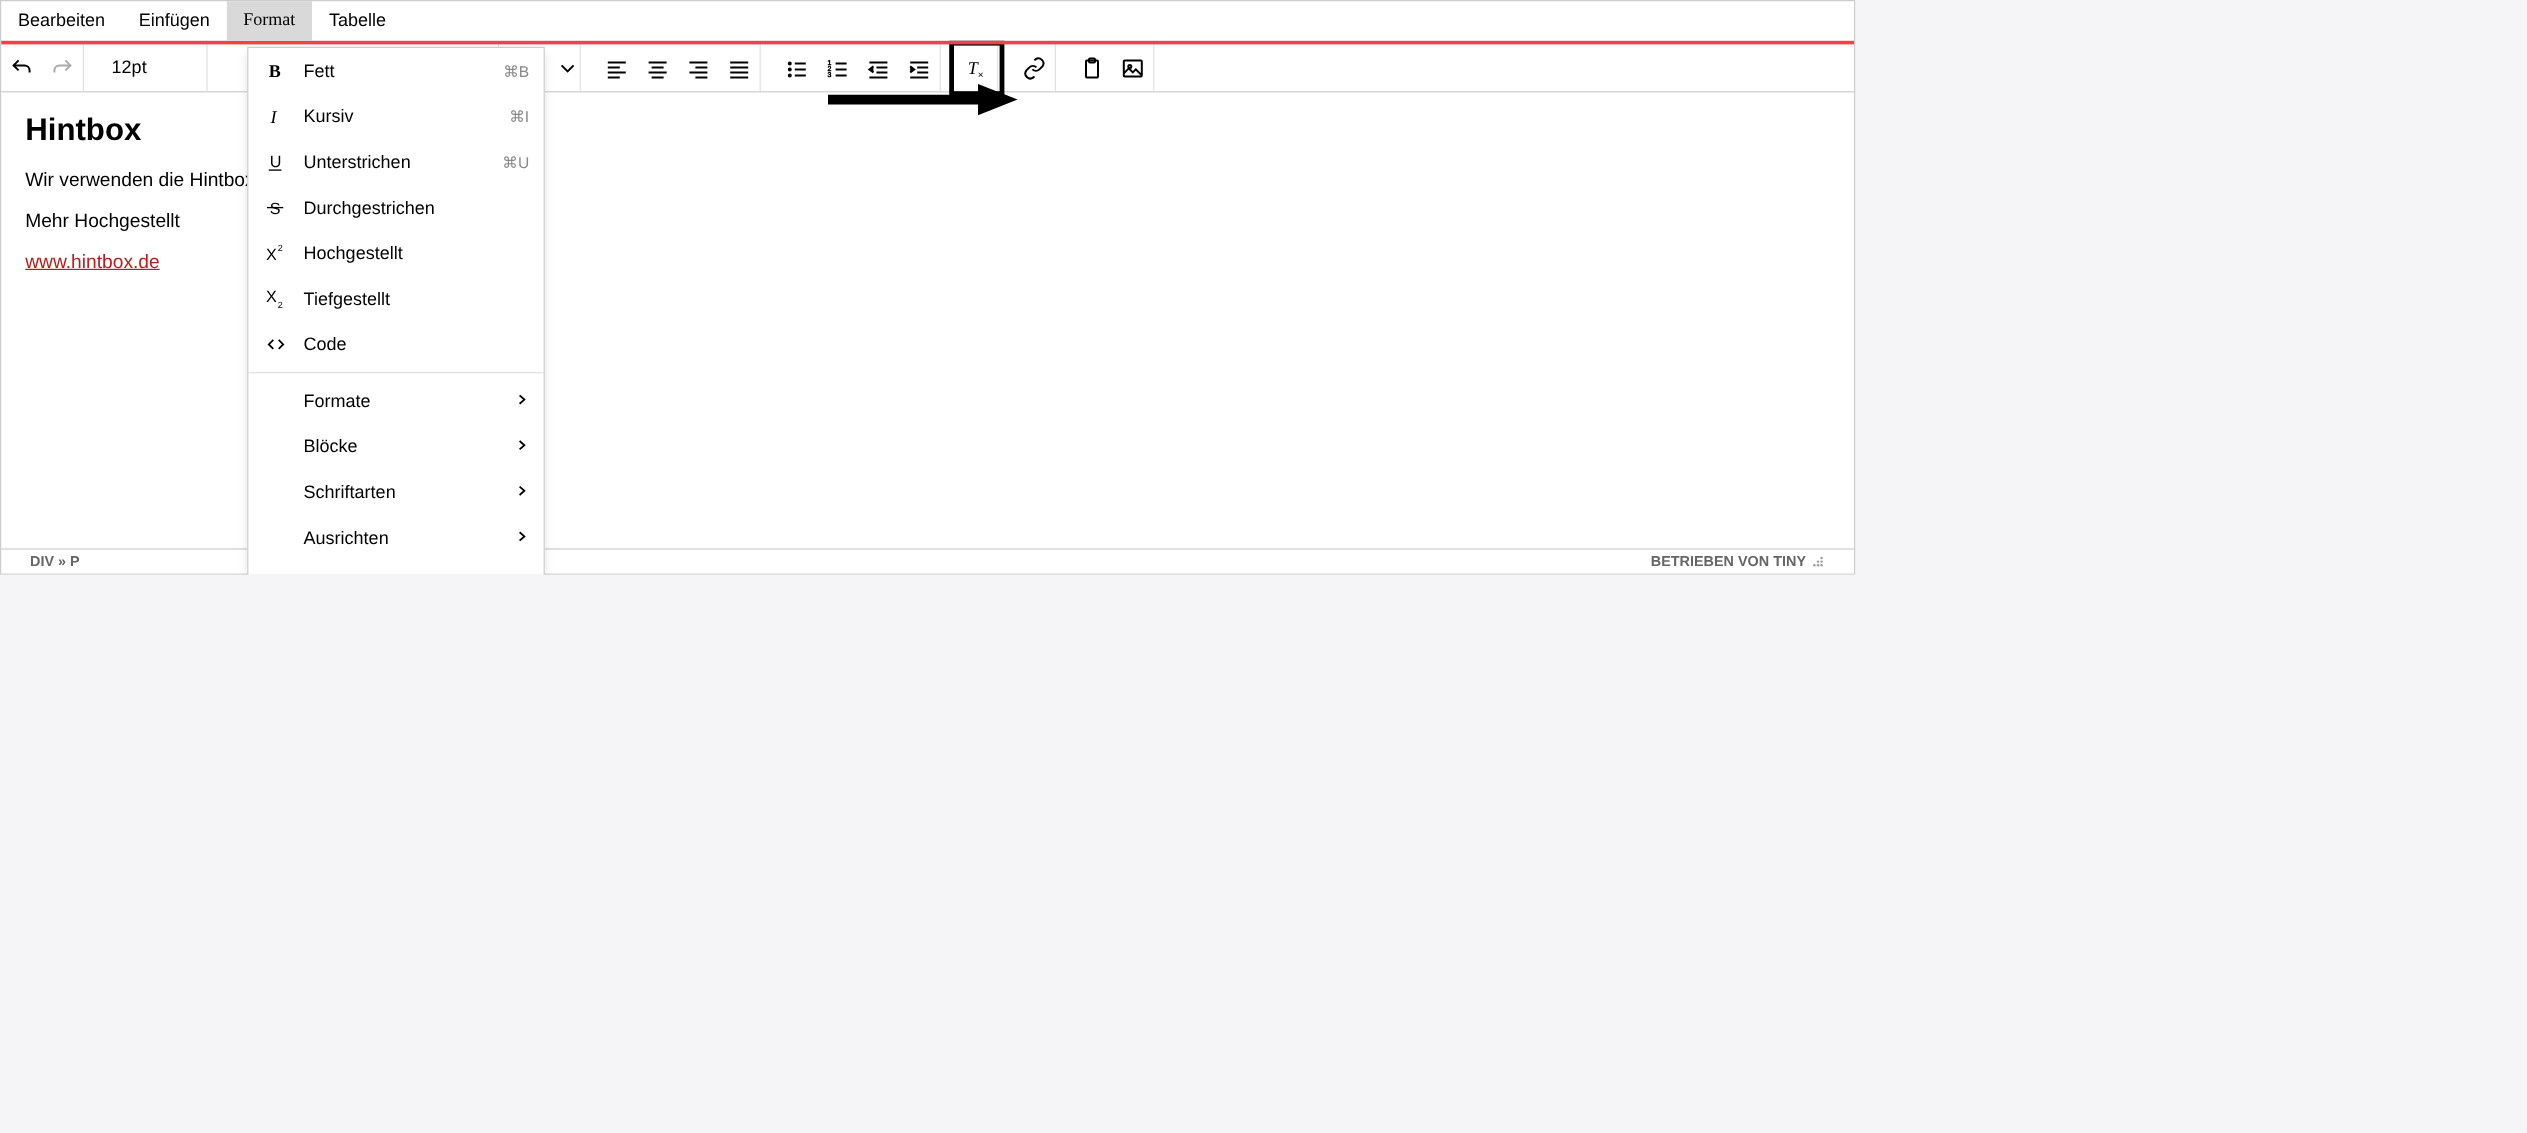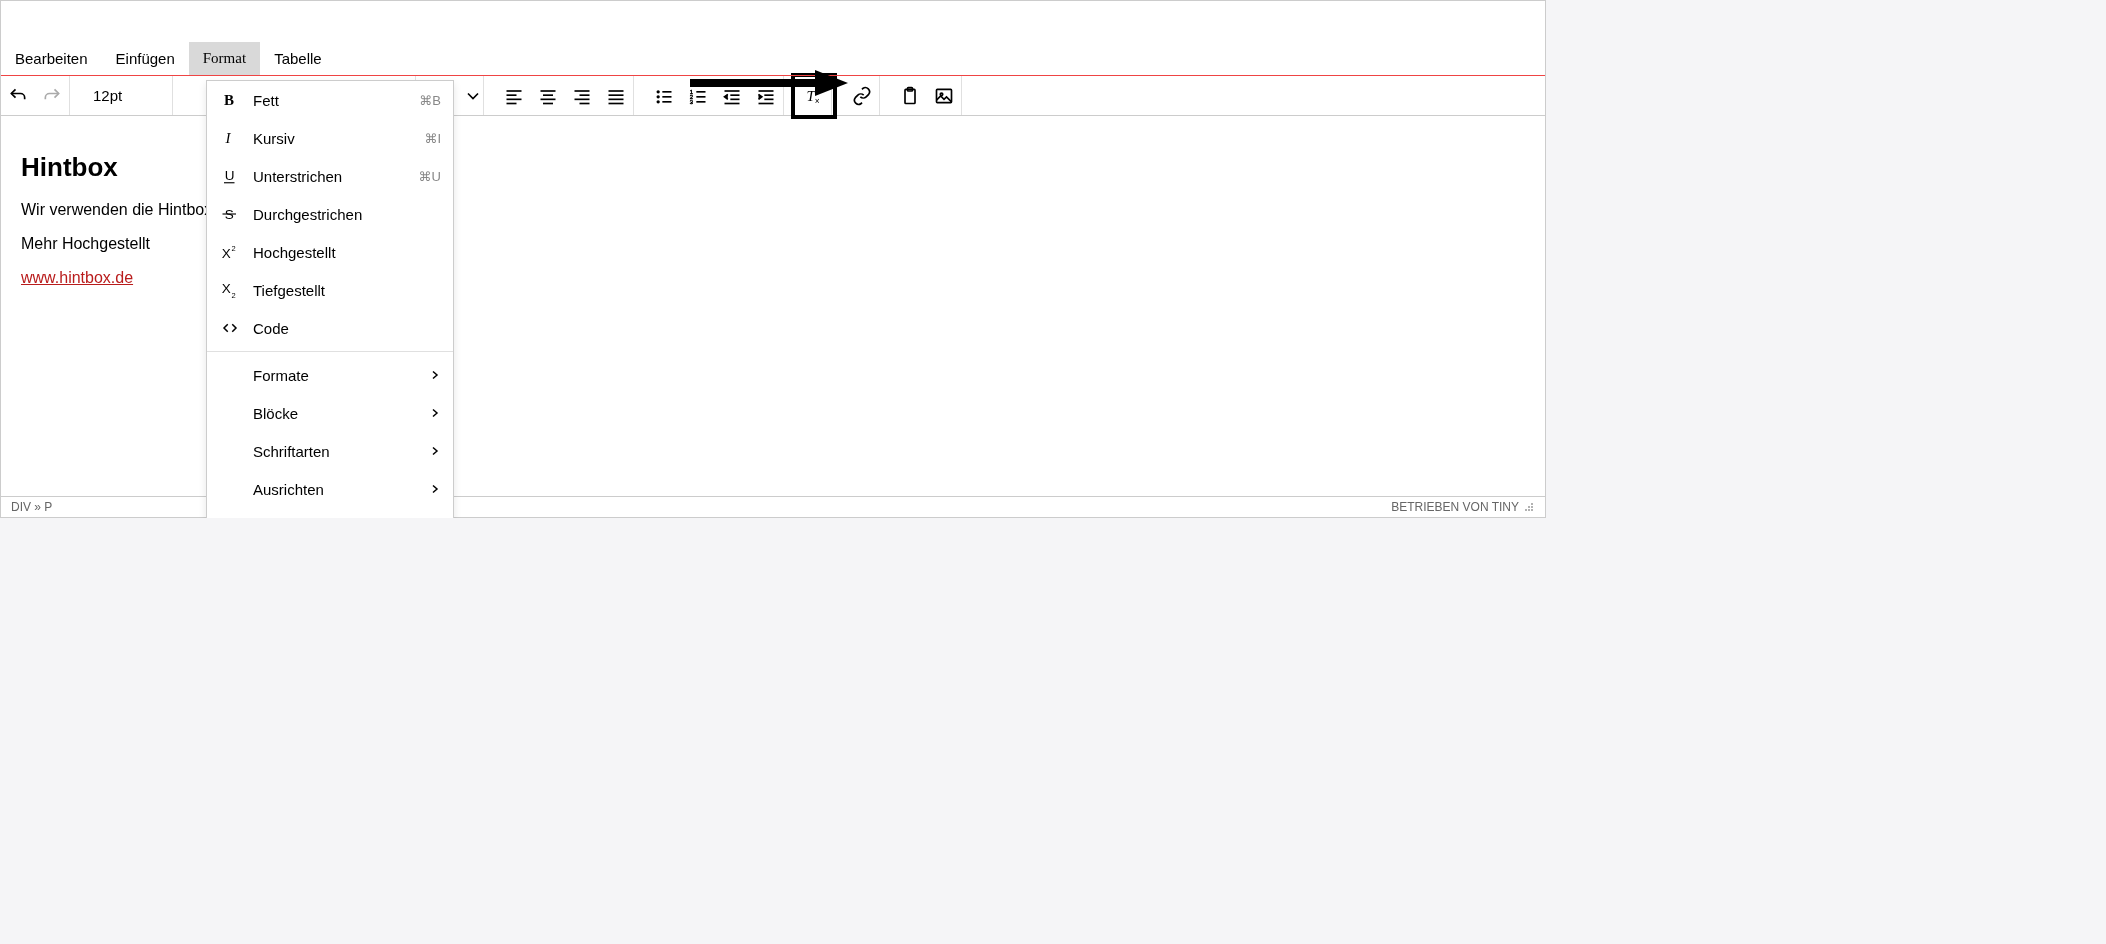--- a/index.html
+++ b/index.html
@@ -1,30 +1,30 @@
 <!DOCTYPE html>
 <html><head>
 <meta charset="utf-8">
 <style>
 * { margin: 0; padding: 0; box-sizing: border-box; }
 body { font-family: -apple-system, BlinkMacSystemFont, "Segoe UI", Helvetica, Arial, sans-serif; background: #f5f5f7; font-size: 14px; }
 .editor-wrap { background: #fff; border: 1px solid #ccc; }
-.menubar { display: flex; border-bottom: 1px solid #ef4444; position: relative; margin-top: 41px; }
+.menubar { display: flex; border-bottom: 3px solid #ef4444; position: relative; }
 .menubar-item { padding: 8px 14px; font-size: 15px; cursor: pointer; }
 .menubar-item.active { background: #d9d9d9; font-family: Liberation Serif, serif; }
 .toolbar { display: flex; align-items: center; border-bottom: 1px solid #ccc; height: 40px; gap: 13px; }
 .tb-group { display: flex; align-items: center; border-right: 1px solid #e0e0e0; height: 100%; }
 .tb-btn { width: 34px; height: 34px; display: flex; align-items: center; justify-content: center; cursor: pointer; }
 .tb-btn svg { width: 20px; height: 20px; }
 .fontsize { width: 90px; padding: 0 10px; font-size: 15px; height: 100%; display: flex; align-items: center; border-right: 1px solid #e0e0e0; }
 .content { padding: 16px 20px; min-height: 380px; font-size: 16px; }
-.content h2 { font-size: 26px; font-weight: 800; margin-bottom: 18px; margin-top: 20px; }
+.content h2 { font-size: 26px; font-weight: 800; margin-bottom: 18px; }
 .content p { margin-bottom: 16px; }
 .content a { color: #b91c1c; text-decoration: underline; }
-.statusbar { display: flex; justify-content: space-between; border-top: 1px solid #ccc; padding: 3px 10px; font-size: 12px; color: #666; text-transform: uppercase; }
+.statusbar { display: flex; justify-content: space-between; border-top: 1px solid #ccc; padding: 3px 24px; font-size: 12px; color: #666; text-transform: uppercase; font-weight: bold; }
 .statusbar .right { display:flex; align-items:center; gap:4px; }
 
 .dropdown { position: absolute; top: 38px; left: 205px; width: 248px; background: #fff; border: 1px solid #ccc; box-shadow: 0 4px 8px rgba(0,0,0,.1); z-index: 10; }
 .dd-item { display: flex; align-items: center; padding: 8px 12px; font-size: 15px; cursor: pointer; }
 .dd-icon { width: 22px; height: 22px; display: flex; align-items: center; justify-content: center; margin-right: 12px; }
 .dd-icon svg { width: 18px; height: 18px; overflow: visible; }
 .dd-label { flex: 1; }
 .dd-shortcut { color: #888; font-size: 13px; }
 .dd-sep { height: 1px; background: #e0e0e0; margin: 4px 0; }
 .dd-chevron { margin-left: auto; }

